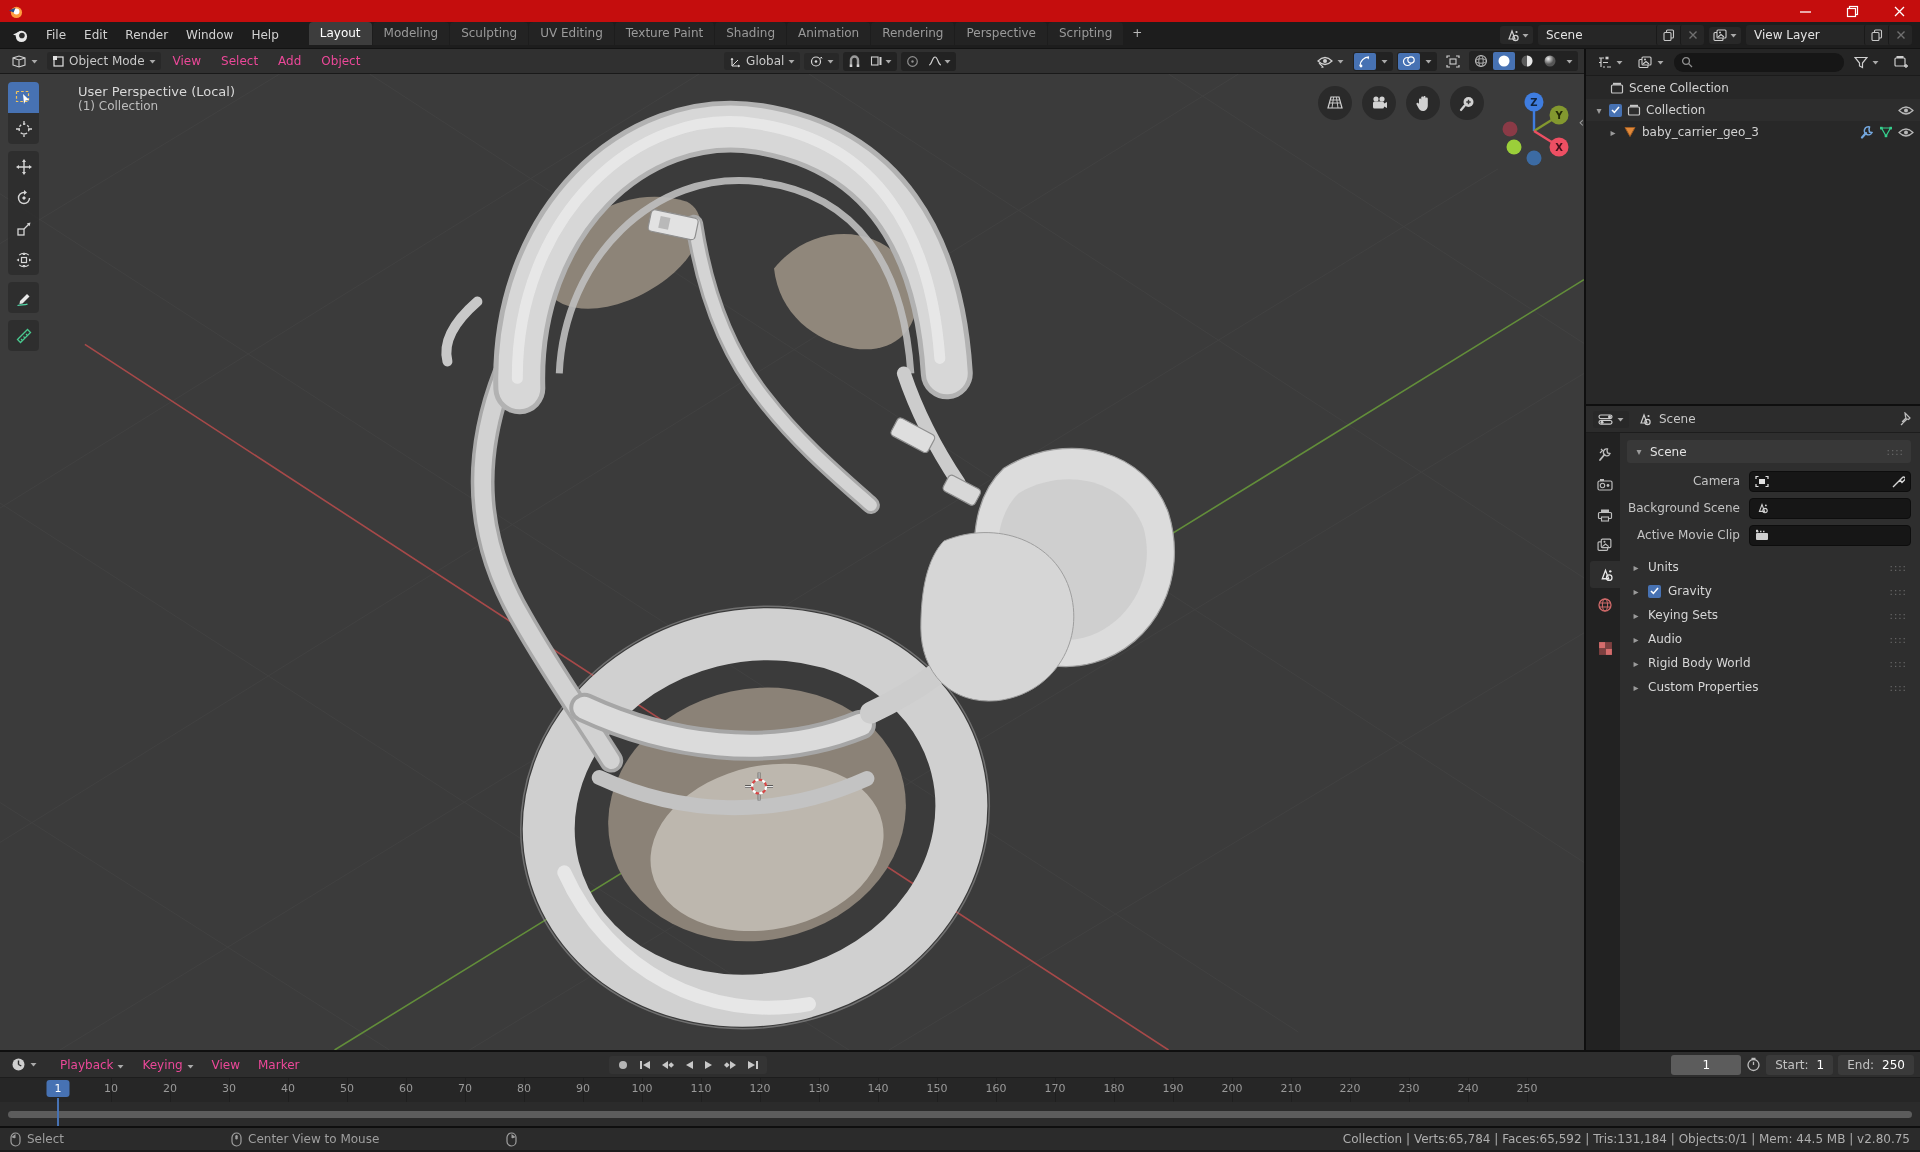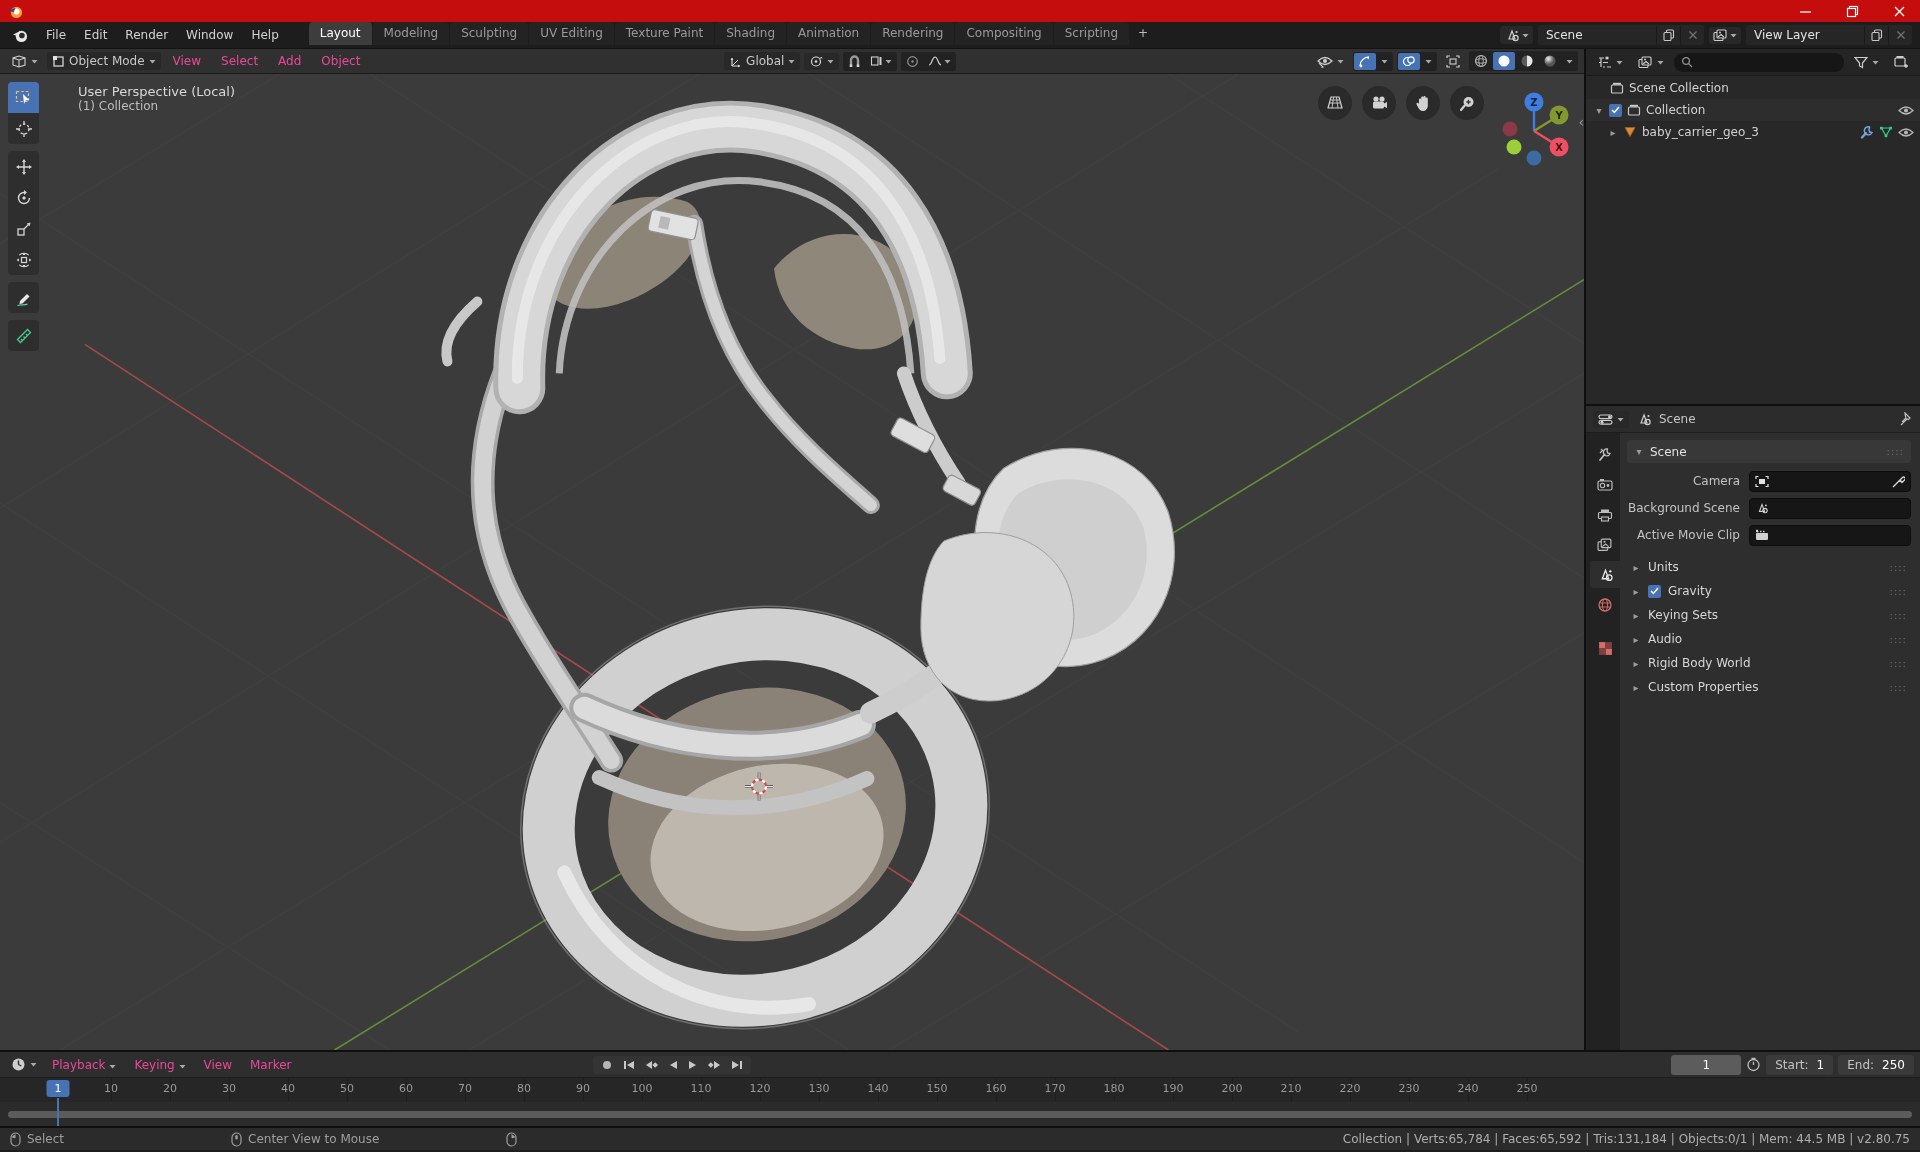--- a/index.html
+++ b/index.html
@@ -102,21 +102,21 @@
   .prop-field { flex:1; height:21px; background:#161616; border:1px solid #0d0d0d; border-radius:4px;
     display:flex; align-items:center; padding:0 5px; gap:4px; }
   .prop-field .push { margin-left:auto; }
   .cpanel { height:24px; display:flex; align-items:center; gap:7px; color:#d6d6d6; padding:0 4px; }
   .props-sep { height:6px; }
 
   
   .timeline { height:76px; display:flex; flex-direction:column; background:#2b2b2b;
     border-bottom:2px solid #0f0f0f; }
   .tl-header { height:26px; background:#2e2e2e; display:flex; align-items:center; padding:0 6px;
-    border-bottom:1px solid #1d1d1d; gap:2px; }
+    border-bottom:1px solid #1d1d1d; gap:10px; }
   .tl-menus { display:flex; align-items:center; gap:2px; }
   .pb-group { display:flex; align-items:center; gap:2px; background:#343434; border-radius:3px;
     padding:2px 4px; margin-left:292px; }
   .pb-btn { padding:1px 4px; display:flex; align-items:center; }
   .tl-right { margin-left:auto; display:flex; align-items:center; gap:5px; }
   .frame-field { width:70px; height:20px; background:#5c5c5c; border-radius:3px; color:#fff;
     display:flex; align-items:center; justify-content:center; }
   .range-field { height:20px; background:#3a3a3a; border-radius:3px; display:flex; align-items:center;
     gap:8px; padding:0 9px; color:#c2c2c2; }
   .range-field b { color:#fff; font-weight:normal; }
@@ -183,21 +183,21 @@
   <div class="menu-item">Help</div>
   <div class="tabs">
     <div class="tab active">Layout</div>
     <div class="tab">Modeling</div>
     <div class="tab">Sculpting</div>
     <div class="tab">UV Editing</div>
     <div class="tab">Texture Paint</div>
     <div class="tab">Shading</div>
     <div class="tab">Animation</div>
     <div class="tab">Rendering</div>
-    <div class="tab">Compositing</div>
+    <div class="tab">Perspective</div>
     <div class="tab">Scripting</div>
     <div class="tab addtab">+</div>
   </div>
   <div class="topbar-right">
     <div class="mini-drop">
       <svg width="16" height="14" viewBox="0 0 16 14">
           <path d="M5,11 L8,3 L11,11 Z" fill="none" stroke="#d0d0d0" stroke-width="1.2"></path>
           <circle cx="11.5" cy="10" r="2.6" fill="none" stroke="#d0d0d0" stroke-width="1.2"></circle>
           <circle cx="12.5" cy="4" r="1.1" fill="#d0d0d0"></circle>
         </svg>

